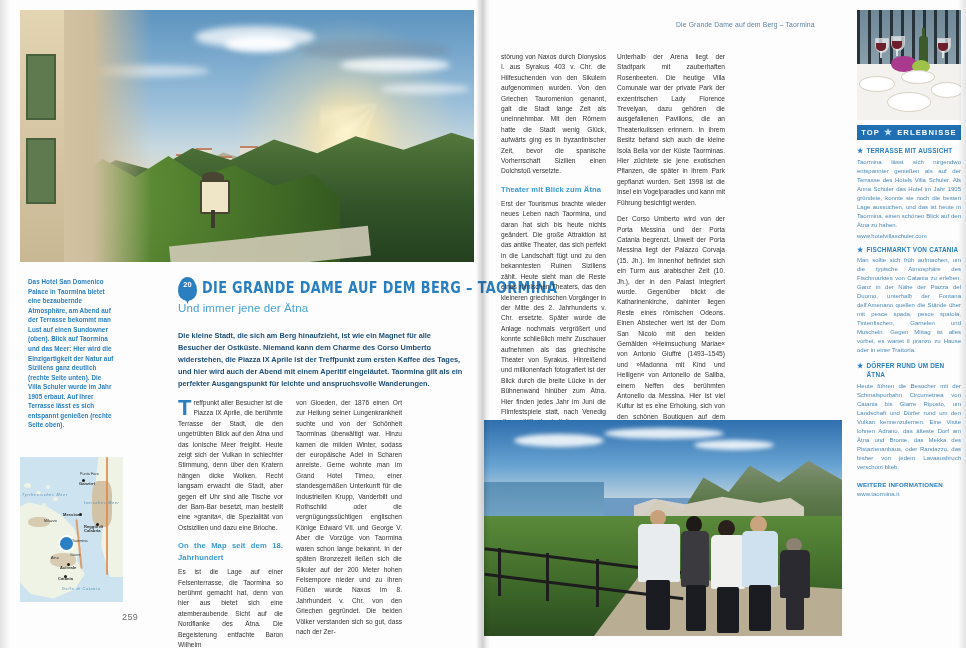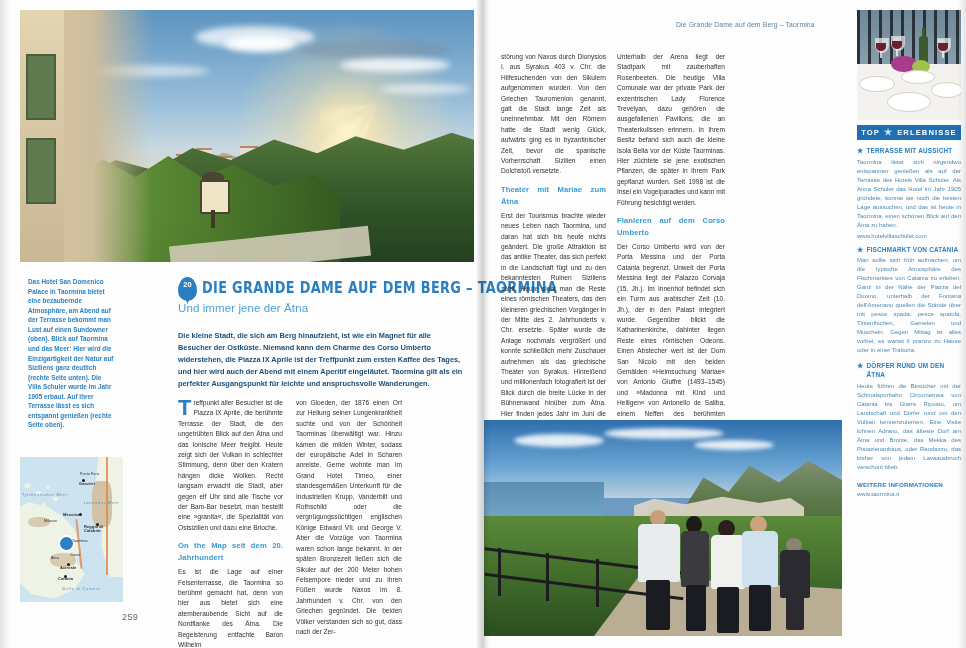--- a/index.html
+++ b/index.html
@@ -278,43 +278,42 @@
       <span>20</span>
     </div>
     <h1 class="maintitle">DIE GRANDE DAME AUF DEM BERG – TAORMINA</h1>
     <h2 class="subtitle">Und immer jene der Ätna</h2>
   </div>
 
   <div class="lead">Die kleine Stadt, die sich am Berg hinaufzieht, ist wie ein Magnet für alle Besucher der Ostküste. Niemand kann dem Charme des Corso Umberto widerstehen, die Piazza IX Aprile ist der Treffpunkt zum ersten Kaffee des Tages, und hier wird auch der Abend mit einem Aperitif eingeläutet. Taormina gilt als ein perfekter Ausgangspunkt für leichte und anspruchsvolle Wanderungen.</div>
 
   <div class="col" style="left:178px;top:398px;width:105px;">
     <p class="dropcap">Treffpunkt aller Besucher ist die Piazza IX Aprile, die berühmte Terrasse der Stadt, die den ungetrübten Blick auf den Ätna und das Ionische Meer freigibt. Heute zeigt sich der Vulkan in schlechter Stimmung, denn über den Kratern hängen dicke Wolken. Recht langsam erwacht die Stadt, aber gegen elf Uhr sind alle Tische vor der Bam-Bar besetzt, man bestellt eine »granita«, die Spezialität von Ostsizilien und dazu eine Brioche.</p>
-    <h3>On the Map seit dem 20. Jahrhundert</h3>
+    <h3>On the Map seit dem 18. Jahrhundert</h3>
     <p>Es ist die Lage auf einer Felsenterrasse, die Taormina so berühmt gemacht hat, denn von hier aus bietet sich eine atemberaubende Sicht auf die Nordflanke des Ätna. Die Begeisterung entfachte Baron Wilhelm</p>
   </div>
 
   <div class="col" style="left:296px;top:398px;width:106px;">
     <p>von Gloeden, der 1876 einen Ort zur Heilung seiner Lungenkrankheit suchte und von der Schönheit Taorminas überwältigt war. Hinzu kamen die milden Winter, sodass der europäische Adel in Scharen anreiste. Gerne wohnte man im Grand Hotel Timeo, einer standesgemäßen Unterkunft für die Industriellen Krupp, Vanderbilt und Rothschild oder die vergnügungssüchtigen englischen Könige Edward VII. und George V. Aber die Vorzüge von Taormina waren schon lange bekannt. In der späten Bronzezeit ließen sich die Sikuler auf der 200 Meter hohen Felsempore nieder und zu ihren Füßen wurde Naxos im 8. Jahrhundert v. Chr. von den Griechen gegründet. Die beiden Völker verstanden sich so gut, dass nach der Zer-</p>
   </div>
 
   <div class="folio">259</div>
 
   <div class="gutter"></div>
 
   <div class="runhead">Die Grande Dame auf dem Berg – Taormina</div>
 
   <div class="col rcol1">
     <p>störung von Naxos durch Dionysios I. aus Syrakus 403 v. Chr. die Hilfesuchenden von den Sikulern aufgenommen wurden. Von den Griechen Tauromenion genannt, galt die Stadt lange Zeit als uneinnehmbar. Mit den Römern hatte die Stadt wenig Glück, aufwärts ging es in byzantinischer Zeit, bevor die spanische Vorherrschaft Sizilien einen Dolchstoß versetzte.</p>
-    <h3>Theater mit Mariae zum Ätna</h3>
+    <h3>Theater mit Blick zum Ätna</h3>
     <p>Erst der Tourismus brachte wieder neues Leben nach Taormina, und daran hat sich bis heute nichts geändert. Die große Attraktion ist das antike Theater, das sich perfekt in die Landschaft fügt und zu den bekanntesten Ruinen Siziliens zählt. Heute sieht man die Reste eines römischen Theaters, das den kleineren griechischen Vorgänger in der Mitte des 2. Jahrhunderts v. Chr. ersetzte. Später wurde die Anlage nochmals vergrößert und konnte schließlich mehr Zuschauer aufnehmen als das griechische Theater von Syrakus. Hinreißend und millionenfach fotografiert ist der Blick durch die breite Lücke in der Bühnenwand hinüber zum Ätna. Hier finden jedes Jahr im Juni die Filmfestspiele statt, nach Venedig die zweitältesten in Italien.</p>
   </div>
 
   <div class="col rcol2">
     <p>Unterhalb der Arena liegt der Stadtpark mit zauberhaften Rosenbeeten. Die heutige Villa Comunale war der private Park der exzentrischen Lady Florence Trevelyan, dazu gehören die ausgefallenen Pavillons, die an Theaterkulissen erinnern. In ihrem Besitz befand sich auch die kleine Isola Bella vor der Küste Taorminas. Hier züchtete sie jene exotischen Pflanzen, die später in ihrem Park gepflanzt wurden. Seit 1998 ist die Insel ein Vogelparadies und kann mit Führung besichtigt werden.</p>
-    <h3>Flanieren auf dem Corso Umberto</h3>
     <p>Der Corso Umberto wird von der Porta Messina und der Porta Catania begrenzt. Unweit der Porta Messina liegt der Palazzo Corvaja (15. Jh.). Im Innenhof befindet sich ein Turm aus arabischer Zeit (10. Jh.), der in den Palast integriert wurde. Gegenüber blickt die Katharinenkirche, dahinter liegen Reste eines römischen Odeons. Einen Abstecher wert ist der Dom San Nicolò mit den beiden Gemälden »Heimsuchung Mariae« von Antonio Giuffrè (1493–1545) und »Madonna mit Kind und Heiligen« von Antonello de Saliba, einem Neffen des berühmten Antonello da Messina. Hier ist viel Kultur ist es eine Erholung, sich von den schönen Boutiquen auf dem Corso verführen zu lassen.</p>
   </div>
 
   <div class="photo2">
     <div class="p2sky"></div>
     <div class="p2cloud" style="left:30px;top:14px;width:90px;height:13px;"></div>
     <div class="p2cloud" style="left:120px;top:8px;width:120px;height:11px;"></div>
     <div class="p2cloud" style="left:210px;top:20px;width:80px;height:10px;"></div>
     <div class="p2sea"></div>
     <div class="p2mount"></div>

